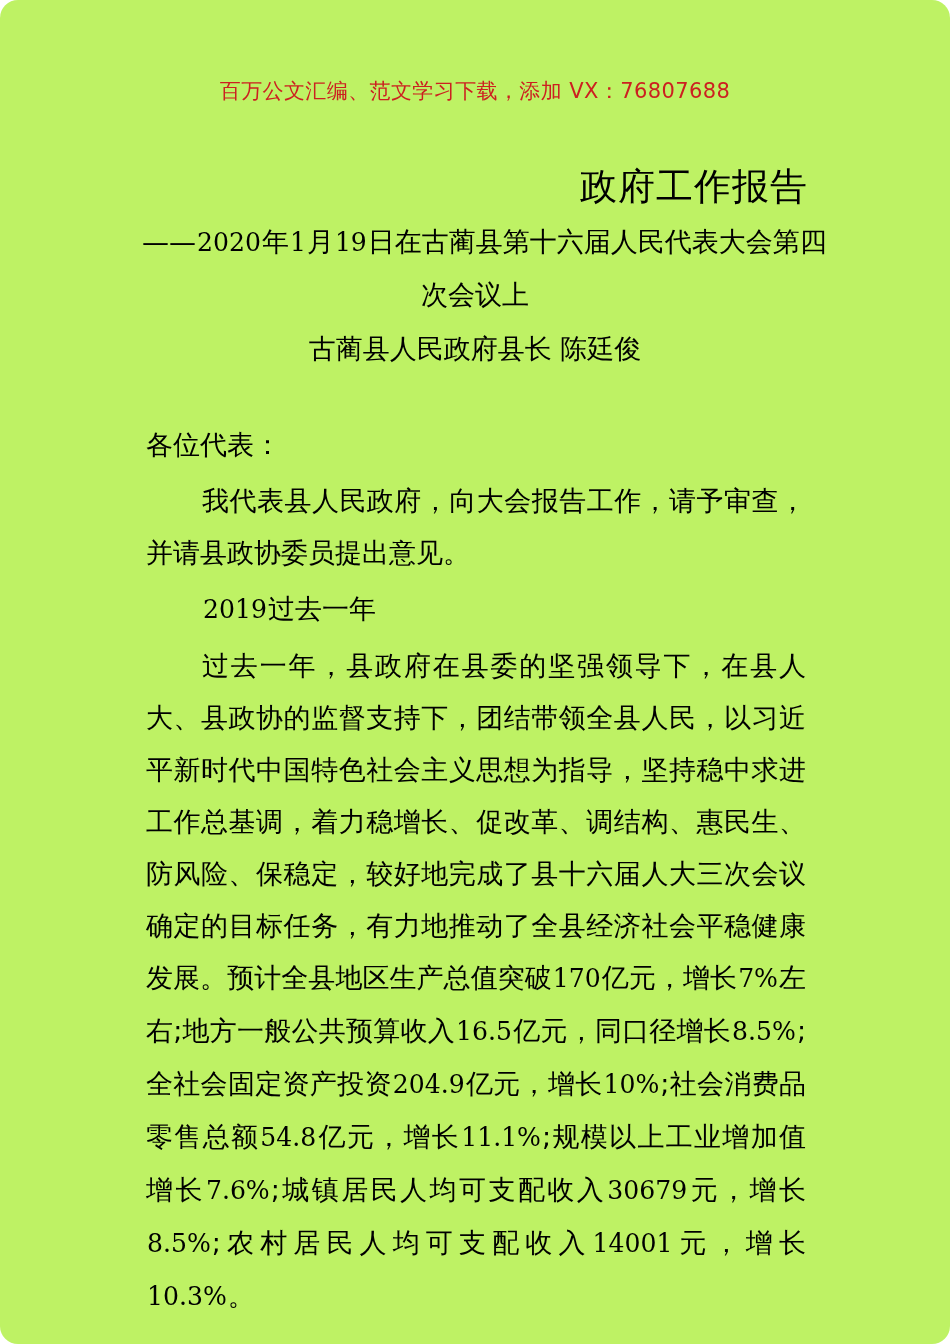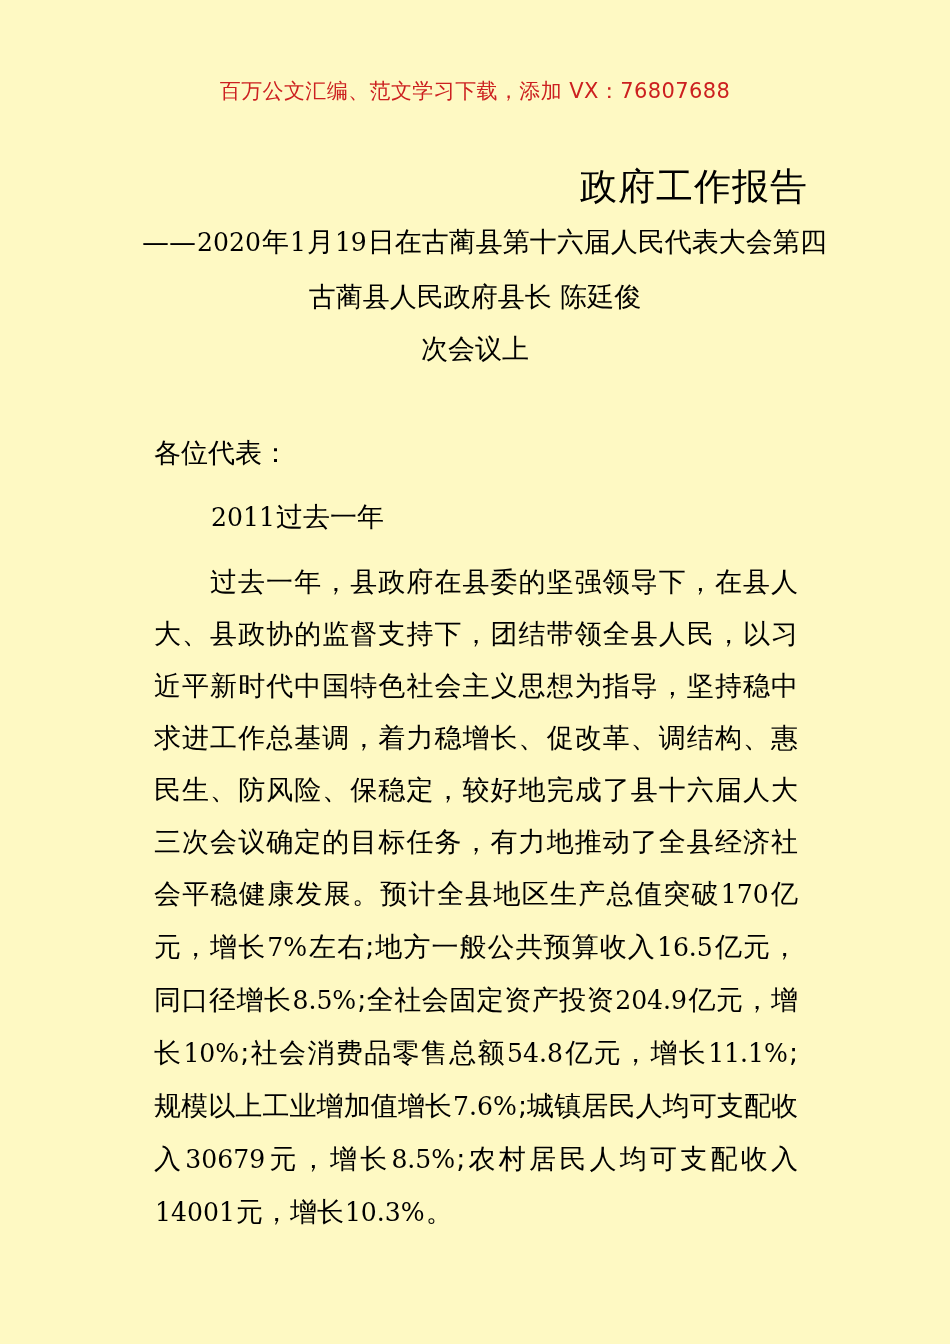--- a/index.html
+++ b/index.html
@@ -14,21 +14,22 @@
     font-family: "DejaVu Sans", sans-serif;
     color: #000000;
     overflow: hidden;
   }
 
   .page {
     position: absolute;
     left: 0; top: 0;
     width: 950px;
     height: 1344px;
-    background: #fef9c3;
+    background: #bef264;
+    border-radius: 18px;
   }
 
   
   .promo-header {
     position: absolute;
     left: 0;
     top: 76px;
     width: 950px;
     text-align: center;
     font-family: "DejaVu Sans", sans-serif;
@@ -86,21 +87,21 @@
     top: 415px;
     width: 668px;
   }
   .para {
     font-family: "DejaVu Sans", sans-serif;
     font-size: 27px;
     line-height: 52px;
     font-weight: 400;
     text-align: justify;
     text-justify: inter-ideograph;
-    margin: 12px;
+    margin: 4px;
   }
   .para.indent {
     text-indent: 56px;
   }
   .para.salutation {
     text-indent: 0;
   }
 </style>
 </head>
 <body>
@@ -110,32 +111,33 @@
   <div class="promo-header" style="color: rgb(204, 32, 32);">百万公文汇编、范文学习下载，添加 VX：76807688</div>
 
   <div class="title-block">
 
     <div class="doc-title">政府工作报告</div>
 
     <div class="doc-subtitle-line justify">
       <span>——</span><span class="lat">2020</span><span>年</span><span class="lat">1</span><span>月</span><span class="lat">19</span><span>日在古蔺县第十六届人民代表大会第四</span>
     </div>
 
+    <div class="doc-subtitle-line center">次会议上</div>
+
     <div class="doc-subtitle-line byline">古蔺县人民政府县长 陈廷俊</div>
-
-    <div class="doc-subtitle-line center">次会议上</div>
   </div>
 
   <div class="body-block">
 
     <p class="para salutation">各位代表：</p>
 
+    <p class="para indent">我代表县人民政府，向大会报告工作，请予审查，并请县政协委员提出意见。</p>
 
     <p class="para indent">
-      <span class="lat">2011</span><span>过去一年</span>
+      <span class="lat">2019</span><span>过去一年</span>
     </p>
 
     <p class="para indent">
       <span>过去一年，县政府在县委的坚强领导下，在县人大、县政协的监督支持下，团结带领全县人民，以习近平新时代中国特色社会主义思想为指导，坚持稳中求进工作总基调，着力稳增长、促改革、调结构、惠民生、防风险、保稳定，较好地完成了县十六届人大三次会议确定的目标任务，有力地推动了全县经济社会平稳健康发展。预计全县地区生产总值突破</span><span class="lat">170</span><span>亿元，增长</span><span class="lat">7%</span><span>左右;地方一般公共预算收入</span><span class="lat">16.5</span><span>亿元，同口径增长</span><span class="lat">8.5%</span><span>;全社会固定资产投资</span><span class="lat">204.9</span><span>亿元，增长</span><span class="lat">10%</span><span>;社会消费品零售总额</span><span class="lat">54.8</span><span>亿元，增长</span><span class="lat">11.1%</span><span>;规模以上工业增加值增长</span><span class="lat">7.6%</span><span>;城镇居民人均可支配收入</span><span class="lat">30679</span><span>元，增长</span><span class="lat">8.5%</span><span>;农村居民人均可支配收入</span><span class="lat">14001</span><span>元，增长</span><span class="lat">10.3%</span><span>。</span>
     </p>
 
   </div>
 
 </div>
 

